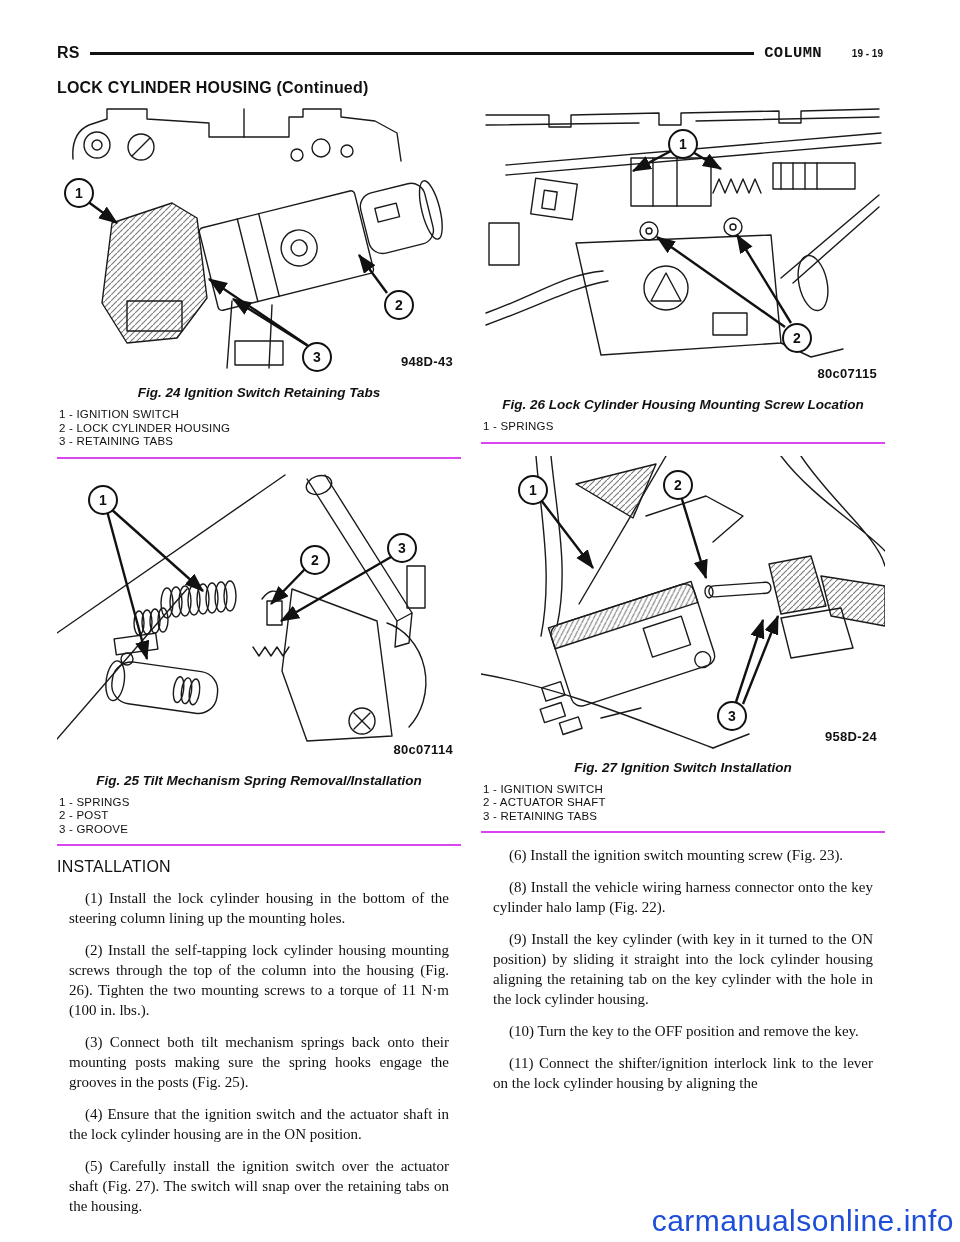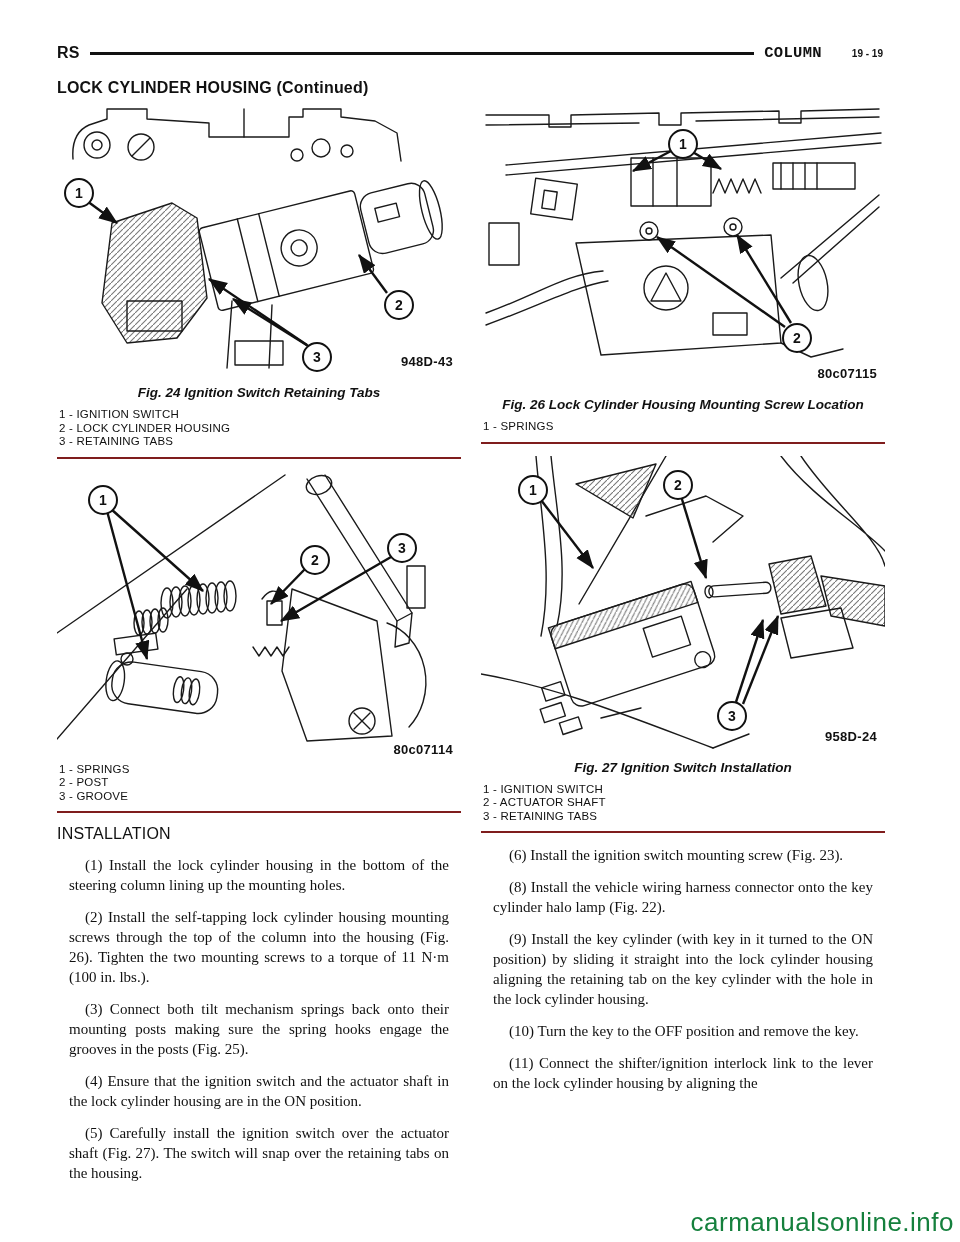--- a/index.html
+++ b/index.html
@@ -18,27 +18,27 @@
   .col-right{left:481px;}
   
   .fig{margin:0;padding:0;}
   .art{position:relative;width:100%;background:#fff;}
   .art svg{display:block;width:100%;height:100%;}
   .callout{position:absolute;width:26px;height:26px;border:2.5px solid #111;border-radius:50%;
            background:#fff;display:flex;align-items:center;justify-content:center;
            font-weight:bold;font-size:14px;line-height:1;}
   .figcode{position:absolute;right:8px;bottom:6px;font-weight:bold;font-size:13px;letter-spacing:.3px;}
   .figcap{text-align:center;font-weight:bold;font-style:italic;font-size:13.5px;line-height:17px;margin:9px 6px 7px;}
-  .legend{border-bottom:2px solid #7f1d1d;padding:0 0 8px 2px;margin:0 0 12px;}
+  .legend{border-bottom:2px solid #d946ef;padding:0 0 8px 2px;margin:0 0 12px;}
   .legend-line{font-size:11.5px;line-height:13.5px;letter-spacing:.2px;}
   
   .install-h{font-weight:normal;font-size:16px;margin:2px 0 4px;letter-spacing:.2px;}
   .steps p{font-family:"Liberation Serif",serif;font-size:15px;line-height:20px;
            text-align:justify;text-indent:16px;margin:12px;}
-  .watermark{position:absolute;right:6px;bottom:4px;font-size:26px;color:#15803d;
+  .watermark{position:absolute;right:6px;bottom:4px;font-size:30px;color:#1d4ed8;
              font-family:"Liberation Sans",sans-serif;letter-spacing:.5px;}
   .stroke{stroke:#1a1a1a;fill:none;stroke-width:1.4;stroke-linejoin:round;stroke-linecap:round;}
   .arrow{stroke:#111;fill:none;stroke-width:2.4;}
 </style>
 </head>
 <body>
 
 <div class="page">
 
   <div class="hdr">
@@ -162,20 +162,21 @@
             <line x1="50" y1="40" x2="90" y2="188" marker-end="url(#a25)"></line>
             <line x1="248" y1="98" x2="214" y2="133" marker-end="url(#a25)"></line>
             <line x1="334" y1="86" x2="224" y2="150" marker-end="url(#a25)"></line>
           </g>
         </svg>
         <div class="callout" style="left:31px;top:14px">1</div>
         <div class="callout" style="left:243px;top:74px">2</div>
         <div class="callout" style="left:330px;top:62px">3</div>
         <div class="figcode">80c07114</div>
       </div>
+      <figcaption class="figcap">Fig. 25 Tilt Mechanism Spring Removal/Installation</figcaption>
       <div class="legend">
         <div class="legend-line">1 - SPRINGS</div>
         <div class="legend-line">2 - POST</div>
         <div class="legend-line">3 - GROOVE</div>
       </div>
     </figure>
 
     <h2 class="install-h">INSTALLATION</h2>
     <div class="steps">
       <p>(1) Install the lock cylinder housing in the bottom of the steering column lining up the mounting holes.</p>

